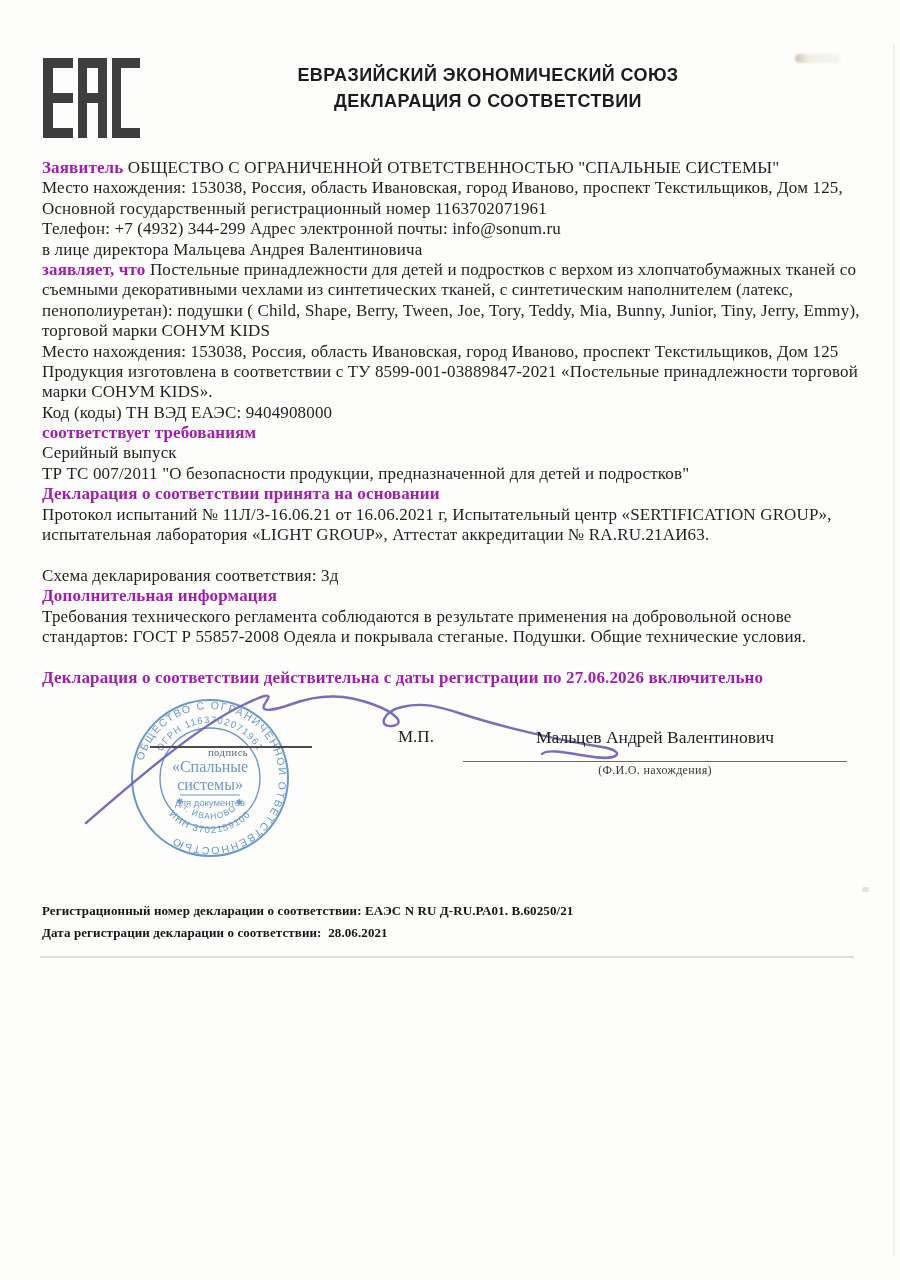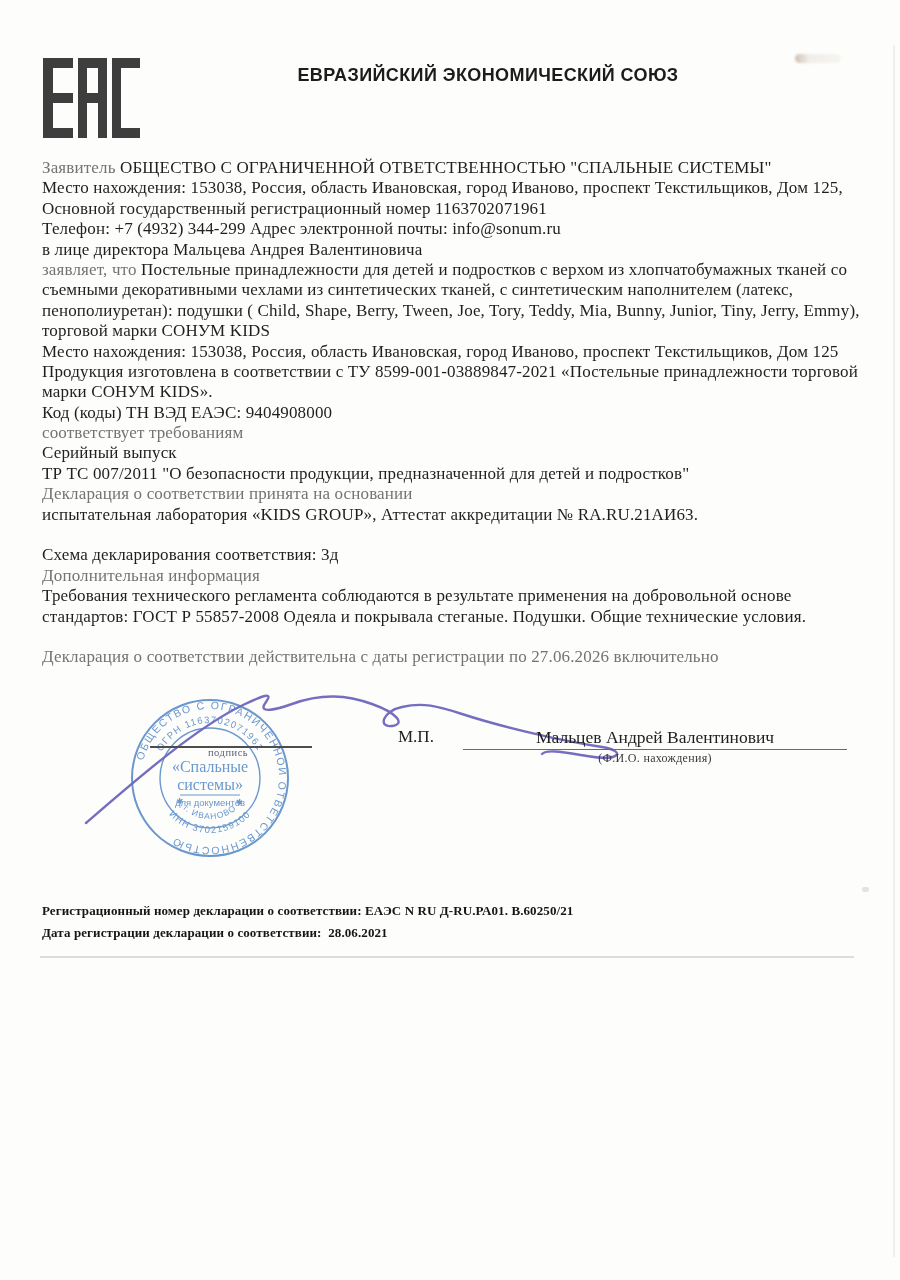--- a/index.html
+++ b/index.html
@@ -15,27 +15,27 @@
     position:absolute;left:126px;top:62px;width:724px;text-align:center;
     font-family:"Liberation Sans", sans-serif;font-weight:700;
     font-size:18px;line-height:26px;color:#1c1c1c;letter-spacing:.4px;
   }
   
   .doc-body{position:absolute;left:42px;top:158px;width:830px;}
   .doc-line{
     height:20.4px;font-size:17px;line-height:20.4px;white-space:nowrap;
     letter-spacing:.15px;color:#1f1f1f;
   }
-  .doc-line .b{font-weight:400;color:#737373;}
+  .doc-line .b{font-weight:700;color:#a21caf;}
   
   .mp-label{position:absolute;left:398px;top:727px;font-size:17px;color:#222;}
   .sig-line{position:absolute;left:150px;top:746px;width:162px;border-top:2px solid #4d4d4d;}
   .sig-caption{position:absolute;left:208px;top:747px;font-size:10.5px;color:#5b6175;letter-spacing:.5px;}
   .fio-wrap{position:absolute;left:463px;top:727px;width:384px;text-align:center;}
-  .fio-name{font-size:17.5px;color:#1e1e1e;padding-bottom:1px;border-bottom:1.5px solid #6a6a6a;}
+  .fio-name{font-size:17.5px;color:#1e1e1e;padding-bottom:13px;border-bottom:1.5px solid #6a6a6a;}
   .fio-caption{font-size:12px;color:#3a3a3a;margin-top:1px;letter-spacing:.3px;}
   
   .stamp{position:absolute;left:125px;top:693px;width:170px;height:170px;opacity:.82;}
   .pen{position:absolute;left:60px;top:660px;width:620px;height:200px;}
   
   .foot-line{
     position:absolute;left:42px;font-size:13px;font-weight:700;color:#161616;
     letter-spacing:.1px;white-space:pre;
   }
   .foot-1{top:903px;}
@@ -67,41 +67,43 @@
       <rect x="35" y="35" width="29" height="10"></rect>
 
       <rect x="69" y="0" width="9" height="80"></rect>
       <rect x="69" y="0" width="28" height="10"></rect>
       <rect x="69" y="70" width="28" height="10"></rect>
     </g>
   </svg>
 
   <div class="hdr">
     <div>ЕВРАЗИЙСКИЙ ЭКОНОМИЧЕСКИЙ СОЮЗ</div>
+    <div>ДЕКЛАРАЦИЯ О СООТВЕТСТВИИ</div>
   </div>
 
   <div class="doc-body">
       <div class="doc-line"><span class="b">Заявитель</span><span class="r"> ОБЩЕСТВО С ОГРАНИЧЕННОЙ ОТВЕТСТВЕННОСТЬЮ "СПАЛЬНЫЕ СИСТЕМЫ"</span></div>
       <div class="doc-line"><span class="b"></span><span class="r">Место нахождения: 153038, Россия, область Ивановская, город Иваново, проспект Текстильщиков, Дом 125,</span></div>
       <div class="doc-line"><span class="b"></span><span class="r">Основной государственный регистрационный номер 1163702071961</span></div>
       <div class="doc-line"><span class="b"></span><span class="r">Телефон: +7 (4932) 344-299 Адрес электронной почты: info@sonum.ru</span></div>
       <div class="doc-line"><span class="b"></span><span class="r">в лице директора Мальцева Андрея Валентиновича</span></div>
       <div class="doc-line"><span class="b">заявляет, что</span><span class="r"> Постельные принадлежности для детей и подростков с верхом из хлопчатобумажных тканей со</span></div>
       <div class="doc-line"><span class="b"></span><span class="r">съемными декоративными чехлами из синтетических тканей, с синтетическим наполнителем (латекс,</span></div>
       <div class="doc-line"><span class="b"></span><span class="r">пенополиуретан): подушки ( Child, Shape, Berry, Tween, Joe, Tory, Teddy, Mia, Bunny, Junior, Tiny, Jerry, Emmy),</span></div>
       <div class="doc-line"><span class="b"></span><span class="r">торговой марки СОНУМ KIDS</span></div>
       <div class="doc-line"><span class="b"></span><span class="r">Место нахождения: 153038, Россия, область Ивановская, город Иваново, проспект Текстильщиков, Дом 125</span></div>
       <div class="doc-line"><span class="b"></span><span class="r">Продукция изготовлена в соответствии с ТУ 8599-001-03889847-2021 «Постельные принадлежности торговой</span></div>
       <div class="doc-line"><span class="b"></span><span class="r">марки СОНУМ KIDS».</span></div>
       <div class="doc-line"><span class="b"></span><span class="r">Код (коды) ТН ВЭД ЕАЭС: 9404908000</span></div>
       <div class="doc-line"><span class="b">соответствует требованиям</span><span class="r"></span></div>
       <div class="doc-line"><span class="b"></span><span class="r">Серийный выпуск</span></div>
       <div class="doc-line"><span class="b"></span><span class="r">ТР ТС 007/2011 "О безопасности продукции, предназначенной для детей и подростков"</span></div>
       <div class="doc-line"><span class="b">Декларация о соответствии принята на основании</span><span class="r"></span></div>
-      <div class="doc-line"><span class="b"></span><span class="r">испытательная лаборатория «KIDS GROUP», Аттестат аккредитации № RA.RU.21АИ63.</span></div>
+      <div class="doc-line"><span class="b"></span><span class="r">Протокол испытаний № 11Л/3-16.06.21 от 16.06.2021 г, Испытательный центр «SERTIFICATION GROUP»,</span></div>
+      <div class="doc-line"><span class="b"></span><span class="r">испытательная лаборатория «LIGHT GROUP», Аттестат аккредитации № RA.RU.21АИ63.</span></div>
       <div class="doc-line"><span class="b"></span><span class="r"></span></div>
       <div class="doc-line"><span class="b"></span><span class="r">Схема декларирования соответствия: 3д</span></div>
       <div class="doc-line"><span class="b">Дополнительная информация</span><span class="r"></span></div>
       <div class="doc-line"><span class="b"></span><span class="r">Требования технического регламента соблюдаются в результате применения на добровольной основе</span></div>
       <div class="doc-line"><span class="b"></span><span class="r">стандартов: ГОСТ Р 55857-2008 Одеяла и покрывала стеганые. Подушки. Общие технические условия.</span></div>
       <div class="doc-line"><span class="b"></span><span class="r"></span></div>
       <div class="doc-line"><span class="b">Декларация о соответствии действительна с даты регистрации по 27.06.2026 включительно</span><span class="r"></span></div>
     </div>
 
   <svg class="stamp" viewBox="-85 -85 170 170" aria-hidden="true">

